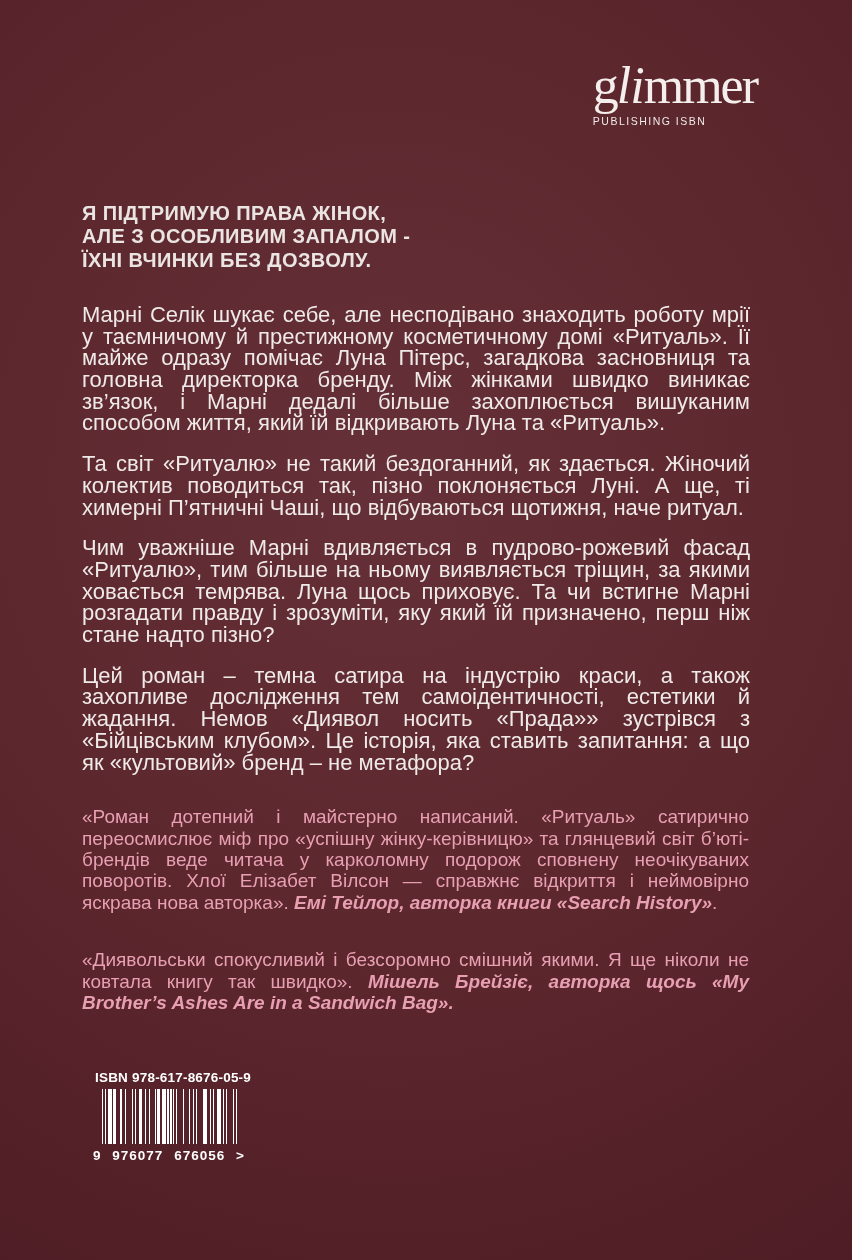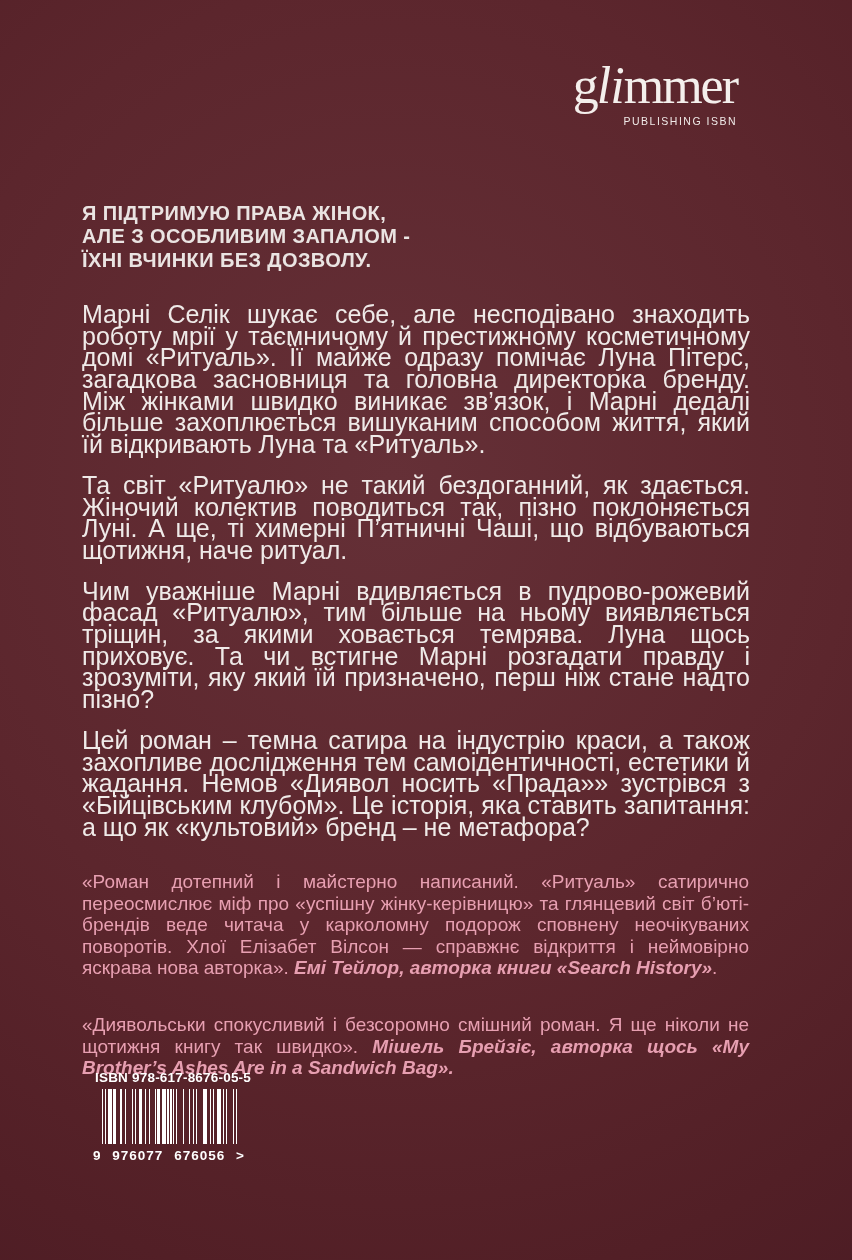--- a/index.html
+++ b/index.html
@@ -10,22 +10,22 @@
   }
   .page {
     position: relative;
     width: 852px; height: 1260px;
     background:
       radial-gradient(130% 95% at 46% 38%, #653037 0%, #5c262d 42%, #521f26 68%, #431821 100%);
   }
 
   
   .logo {
-    position: absolute; top: 60px; right: 115px;
-    text-align: right; color: #f4efec;
+    position: absolute; top: 60px; right: 95px;
+    color: #f4efec;
   }
   .logo .word {
     font-family: "Liberation Serif", serif;
     font-size: 52px; line-height: 1; letter-spacing: -2px;
   }
   .logo .word .it { font-style: italic; letter-spacing: -1px; }
   .logo .tag {
     font-size: 10.5px; letter-spacing: 1.5px; margin-top: 3px;
     color: #f0eae8; font-weight: 400;
   }
@@ -34,21 +34,21 @@
   .content {
     position: absolute; left: 82px; top: 202px; width: 668px;
     color: #efeae8;
   }
   .tagline {
     font-size: 20px; line-height: 23.3px; font-weight: 700;
     letter-spacing: 0.4px; white-space: pre-line;
     margin: 0 0 32px 0; color: #eae4e2;
   }
   .syn {
-    font-size: 25px; line-height: 21.7px; text-align: justify;
+    font-size: 22px; line-height: 21.7px; text-align: justify;
     margin: 10px 0 19px 0;
   }
   .syn:last-of-type { margin-bottom: 0; }
   .quote {
     font-size: 19px; line-height: 21.4px; text-align: justify;
     color: #e79fb1; margin: 33px 1px 0 0;
   }
   .quote .attr { font-weight: 700; font-style: italic; }
   .quote.second { margin-top: 36px; }
 
@@ -84,25 +84,25 @@
 АЛЕ З ОСОБЛИВИМ ЗАПАЛОМ -
 ЇХНІ ВЧИНКИ БЕЗ ДОЗВОЛУ.</h1>
 
     <p class="syn">Марні Селік шукає себе, але несподівано знаходить роботу мрії у таємничому й престижному косметичному домі «Ритуаль». Її майже одразу помічає Луна Пітерс, загадкова засновниця та головна директорка бренду. Між жінками швидко виникає зв’язок, і Марні дедалі більше захоплюється вишуканим способом життя, який їй відкривають Луна та «Ритуаль».</p>
     <p class="syn">Та світ «Ритуалю» не такий бездоганний, як здається. Жіночий колектив поводиться так, пізно поклоняється Луні. А ще, ті химерні П’ятничні Чаші, що відбуваються щотижня, наче ритуал.</p>
     <p class="syn">Чим уважніше Марні вдивляється в пудрово-рожевий фасад «Ритуалю», тим більше на ньому виявляється тріщин, за якими ховається темрява. Луна щось приховує. Та чи встигне Марні розгадати правду і зрозуміти, яку який їй призначено, перш ніж стане надто пізно?</p>
     <p class="syn">Цей роман – темна сатира на індустрію краси, а також захопливе дослідження тем самоідентичності, естетики й жадання. Немов «Диявол носить «Прада»» зустрівся з «Бійцівським клубом». Це історія, яка ставить запитання: а що як «культовий» бренд – не метафора?</p>
 
     <p class="quote"><span>«Роман дотепний і майстерно написаний. «Ритуаль» сатирично переосмислює міф про «успішну жінку-керівницю» та глянцевий світ б’юті-брендів веде читача у карколомну подорож сповнену неочікуваних поворотів. Хлої Елізабет Вілсон — справжнє відкриття і неймовірно яскрава нова авторка». </span><span class="attr">Емі Тейлор, авторка книги «Search History»</span><span>.</span></p>
 
-    <p class="quote second"><span>«Диявольськи спокусливий і безсоромно смішний роман. Я ще ніколи не щотижня книгу так швидко». </span><span class="attr">Мішель Брейзіє, авторка щось «My Brother’s Ashes Are in a Sandwich Bag».</span><span></span></p>
+    <p class="quote second"><span>«Диявольськи спокусливий і безсоромно смішний якими. Я ще ніколи не ковтала книгу так швидко». </span><span class="attr">Мішель Брейзіє, авторка щось «My Brother’s Ashes Are in a Sandwich Bag».</span><span></span></p>
   </div>
 
   <div class="isbn">
-    <div class="isbn-label">ISBN 978-617-8676-05-5</div>
+    <div class="isbn-label">ISBN 978-617-8676-05-9</div>
     <svg class="bars" viewBox="0 0 95 1" preserveAspectRatio="none">
         <rect x="0" y="0" width="1" height="1"></rect>
         <rect x="2" y="0" width="1" height="1"></rect>
         <rect x="4" y="0" width="1" height="1"></rect>
         <rect x="5" y="0" width="1" height="1"></rect>
         <rect x="6" y="0" width="1" height="1"></rect>
         <rect x="8" y="0" width="1" height="1"></rect>
         <rect x="9" y="0" width="1" height="1"></rect>
         <rect x="13" y="0" width="1" height="1"></rect>
         <rect x="16" y="0" width="1" height="1"></rect>

